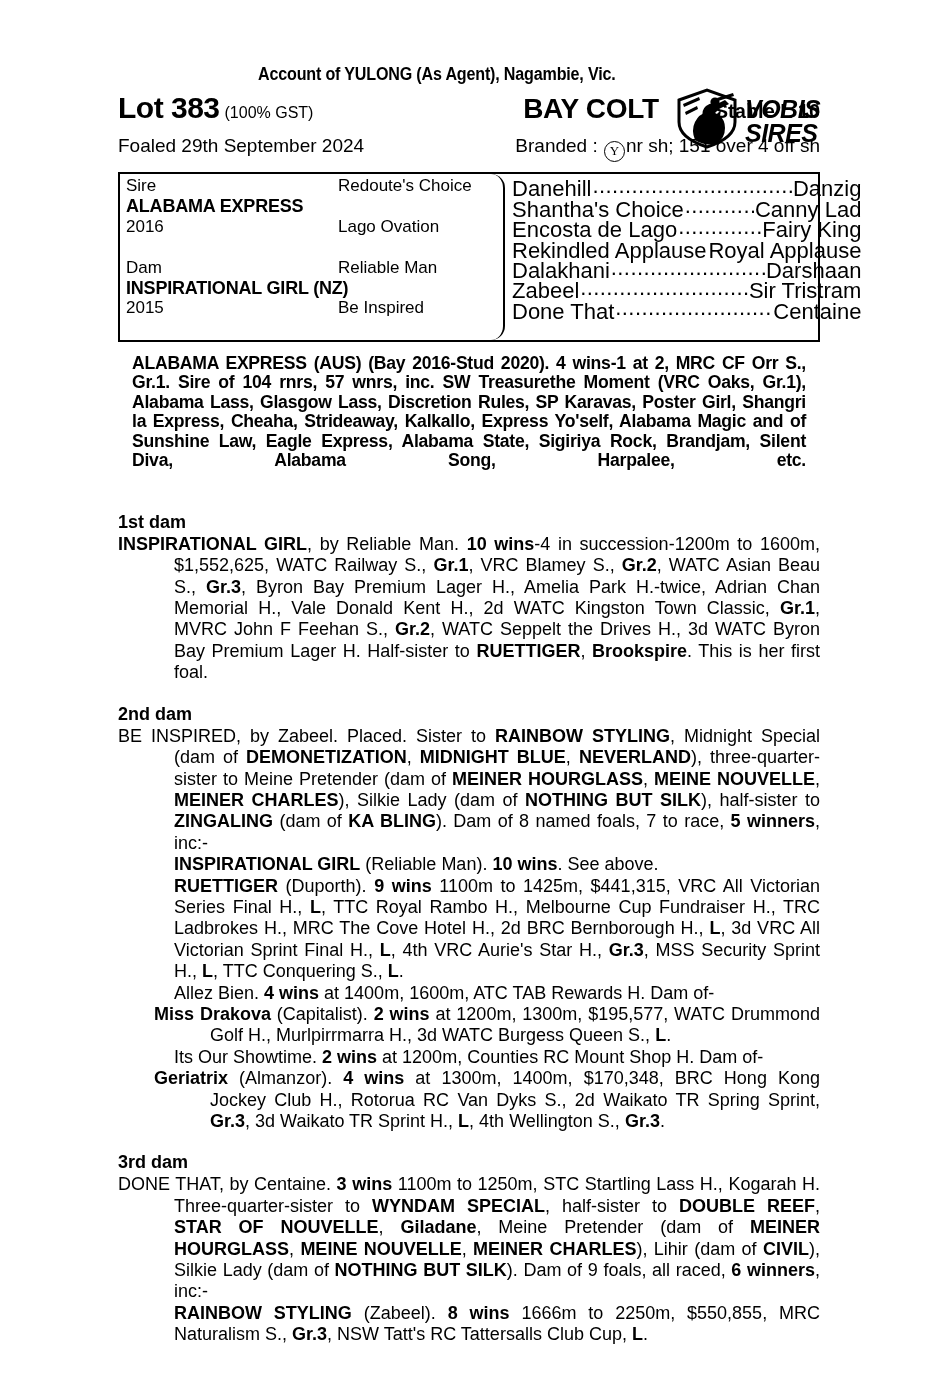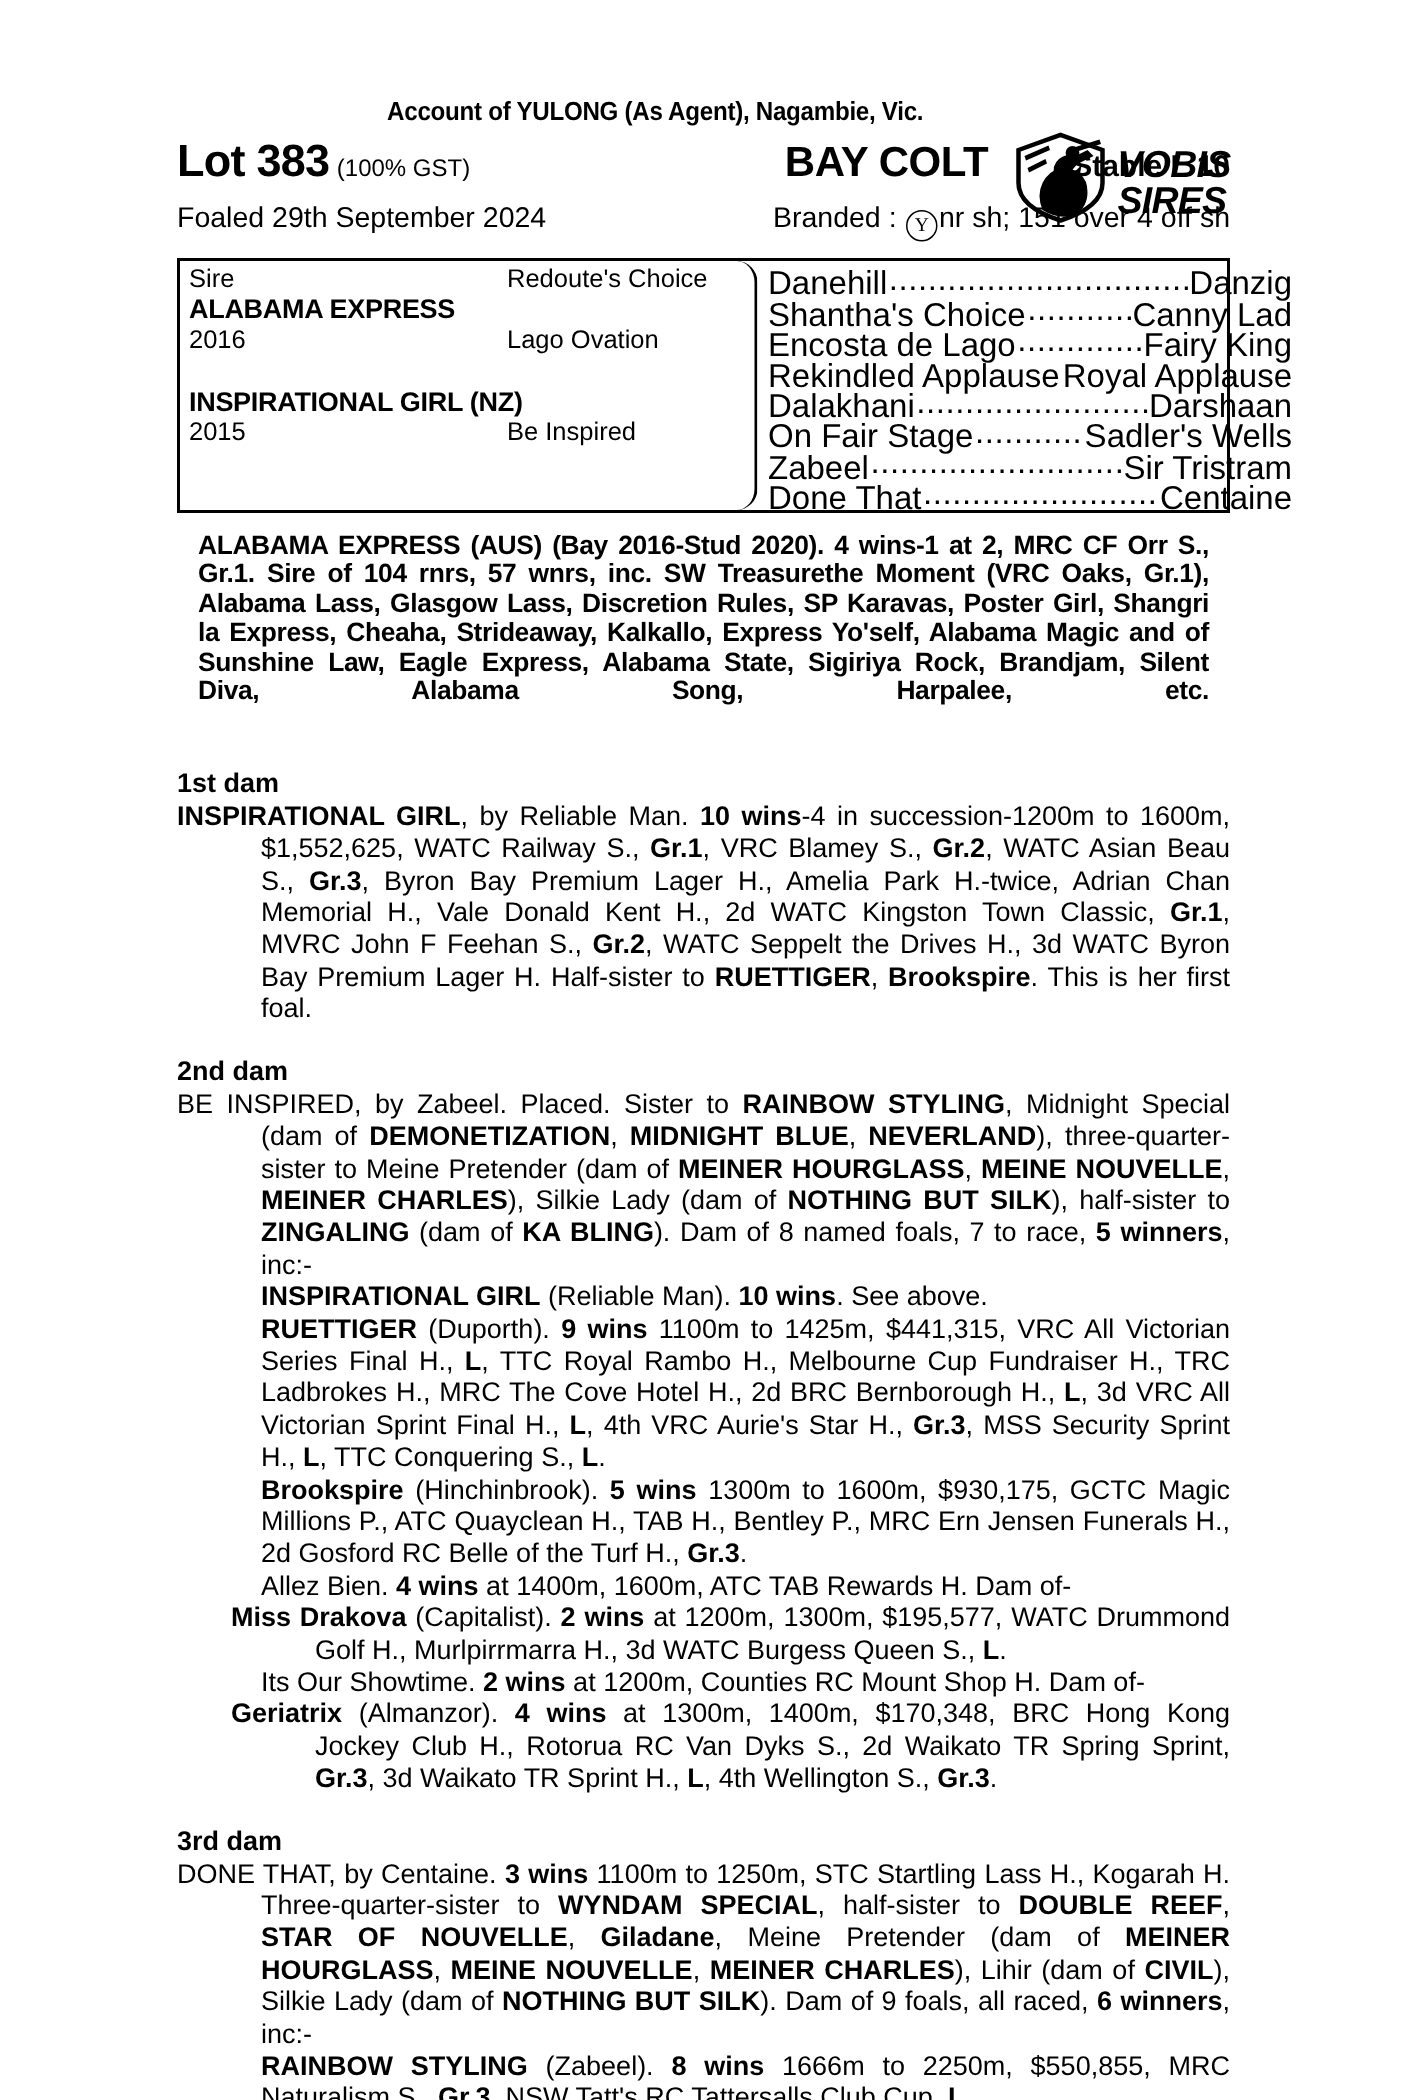--- a/index.html
+++ b/index.html
@@ -266,20 +266,24 @@
         <span class="c2">Redoute's Choice</span>
       </div>
       <div class="ped-row bold">
         <span>ALABAMA EXPRESS</span>
       </div>
       <div class="ped-row">
         <span class="c1">2016</span>
         <span class="c2">Lago Ovation</span>
       </div>
       <div class="ped-row spacer">&nbsp;</div>
+      <div class="ped-row">
+        <span class="c1">Dam</span>
+        <span class="c2">Reliable Man</span>
+      </div>
       <div class="ped-row bold">
         <span>INSPIRATIONAL GIRL (NZ)</span>
       </div>
       <div class="ped-row">
         <span class="c1">2015</span>
         <span class="c2">Be Inspired</span>
       </div>
     </div>
 
     <div class="ped-right" id="ped-right">
@@ -300,25 +304,20 @@
         </div>
         <div class="leader-row">
           <span class="lname">Rekindled Applause</span>
           <span class="ldots"></span>
           <span class="lval">Royal Applause</span>
         </div>
         <div class="leader-row">
           <span class="lname">Dalakhani</span>
           <span class="ldots"></span>
           <span class="lval">Darshaan</span>
-        </div>
-        <div class="leader-row">
-          <span class="lname">On Fair Stage</span>
-          <span class="ldots"></span>
-          <span class="lval">Sadler's Wells</span>
         </div>
         <div class="leader-row">
           <span class="lname">Zabeel</span>
           <span class="ldots"></span>
           <span class="lval">Sir Tristram</span>
         </div>
         <div class="leader-row">
           <span class="lname">Done That</span>
           <span class="ldots"></span>
           <span class="lval">Centaine</span>
@@ -328,21 +327,20 @@
 
   <div class="sire-summary">ALABAMA EXPRESS (AUS) (Bay 2016-Stud 2020). 4 wins-1 at 2, MRC CF Orr S., Gr.1. Sire of 104 rnrs, 57 wnrs, inc. SW Treasurethe Moment (VRC Oaks, Gr.1), Alabama Lass, Glasgow Lass, Discretion Rules, SP Karavas, Poster Girl, Shangri la Express, Cheaha, Strideaway, Kalkallo, Express Yo'self, Alabama Magic and of Sunshine Law, Eagle Express, Alabama State, Sigiriya Rock, Brandjam, Silent Diva, Alabama Song, Harpalee, etc.</div>
 
   <div id="sections">
       <div class="dam-heading">1st dam</div>
       <p class="entry"><b>INSPIRATIONAL GIRL</b><span>, by Reliable Man. </span><b>10 wins</b><span>-4 in succession-1200m to 1600m, $1,552,625, WATC Railway S., </span><b>Gr.1</b><span>, VRC Blamey S., </span><b>Gr.2</b><span>, WATC Asian Beau S., </span><b>Gr.3</b><span>, Byron Bay Premium Lager H., Amelia Park H.-twice, Adrian Chan Memorial H., Vale Donald Kent H., 2d WATC Kingston Town Classic, </span><b>Gr.1</b><span>, MVRC John F Feehan S., </span><b>Gr.2</b><span>, WATC Seppelt the Drives H., 3d WATC Byron Bay Premium Lager H. Half-sister to </span><b>RUETTIGER</b><span>, </span><b>Brookspire</b><span>. This is her first foal.</span></p>
       <div class="dam-heading tight">2nd dam</div>
       <p class="entry"><span>BE INSPIRED, by Zabeel. Placed. Sister to </span><b>RAINBOW STYLING</b><span>, Midnight Special (dam of </span><b>DEMONETIZATION</b><span>, </span><b>MIDNIGHT BLUE</b><span>, </span><b>NEVERLAND</b><span>), three-quarter-sister to Meine Pretender (dam of </span><b>MEINER HOURGLASS</b><span>, </span><b>MEINE NOUVELLE</b><span>, </span><b>MEINER CHARLES</b><span>), Silkie Lady (dam of </span><b>NOTHING BUT SILK</b><span>), half-sister to </span><b>ZINGALING</b><span> (dam of </span><b>KA BLING</b><span>). Dam of 8 named foals, 7 to race, </span><b>5 winners</b><span>, inc:-</span></p>
       <p class="entry lvl0"><b>INSPIRATIONAL GIRL</b><span> (Reliable Man). </span><b>10 wins</b><span>. See above.</span></p>
       <p class="entry lvl0"><b>RUETTIGER</b><span> (Duporth). </span><b>9 wins</b><span> 1100m to 1425m, $441,315, VRC All Victorian Series Final H., </span><b>L</b><span>, TTC Royal Rambo H., Melbourne Cup Fundraiser H., TRC Ladbrokes H., MRC The Cove Hotel H., 2d BRC Bernborough H., </span><b>L</b><span>, 3d VRC All Victorian Sprint Final H., </span><b>L</b><span>, 4th VRC Aurie's Star H., </span><b>Gr.3</b><span>, MSS Security Sprint H., </span><b>L</b><span>, TTC Conquering S., </span><b>L</b><span>.</span></p>
-      <p class="entry lvl0"><b>Brookspire</b><span> (Hinchinbrook). </span><b>5 wins</b><span> 1300m to 1600m, $930,175, GCTC Magic Millions P., ATC Quayclean H., TAB H., Bentley P., MRC Ern Jensen Funerals H., 2d Gosford RC Belle of the Turf H., </span><b>Gr.3</b><span>.</span></p>
       <p class="entry lvl0"><span>Allez Bien. </span><b>4 wins</b><span> at 1400m, 1600m, ATC TAB Rewards H. Dam of-</span></p>
       <p class="entry lvl2"><b>Miss Drakova</b><span> (Capitalist). </span><b>2 wins</b><span> at 1200m, 1300m, $195,577, WATC Drummond Golf H., Murlpirrmarra H., 3d WATC Burgess Queen S., </span><b>L</b><span>.</span></p>
       <p class="entry lvl0"><span>Its Our Showtime. </span><b>2 wins</b><span> at 1200m, Counties RC Mount Shop H. Dam of-</span></p>
       <p class="entry lvl2"><b>Geriatrix</b><span> (Almanzor). </span><b>4 wins</b><span> at 1300m, 1400m, $170,348, BRC Hong Kong Jockey Club H., Rotorua RC Van Dyks S., 2d Waikato TR Spring Sprint, </span><b>Gr.3</b><span>, 3d Waikato TR Sprint H., </span><b>L</b><span>, 4th Wellington S., </span><b>Gr.3</b><span>.</span></p>
       <div class="dam-heading tight">3rd dam</div>
       <p class="entry"><span>DONE THAT, by Centaine. </span><b>3 wins</b><span> 1100m to 1250m, STC Startling Lass H., Kogarah H. Three-quarter-sister to </span><b>WYNDAM SPECIAL</b><span>, half-sister to </span><b>DOUBLE REEF</b><span>, </span><b>STAR OF NOUVELLE</b><span>, </span><b>Giladane</b><span>, Meine Pretender (dam of </span><b>MEINER HOURGLASS</b><span>, </span><b>MEINE NOUVELLE</b><span>, </span><b>MEINER CHARLES</b><span>), Lihir (dam of </span><b>CIVIL</b><span>), Silkie Lady (dam of </span><b>NOTHING BUT SILK</b><span>). Dam of 9 foals, all raced, </span><b>6 winners</b><span>, inc:-</span></p>
       <p class="entry lvl0"><b>RAINBOW STYLING</b><span> (Zabeel). </span><b>8 wins</b><span> 1666m to 2250m, $550,855, MRC Naturalism S., </span><b>Gr.3</b><span>, NSW Tatt's RC Tattersalls Club Cup, </span><b>L</b><span>.</span></p>
     </div>
 
 </div>

